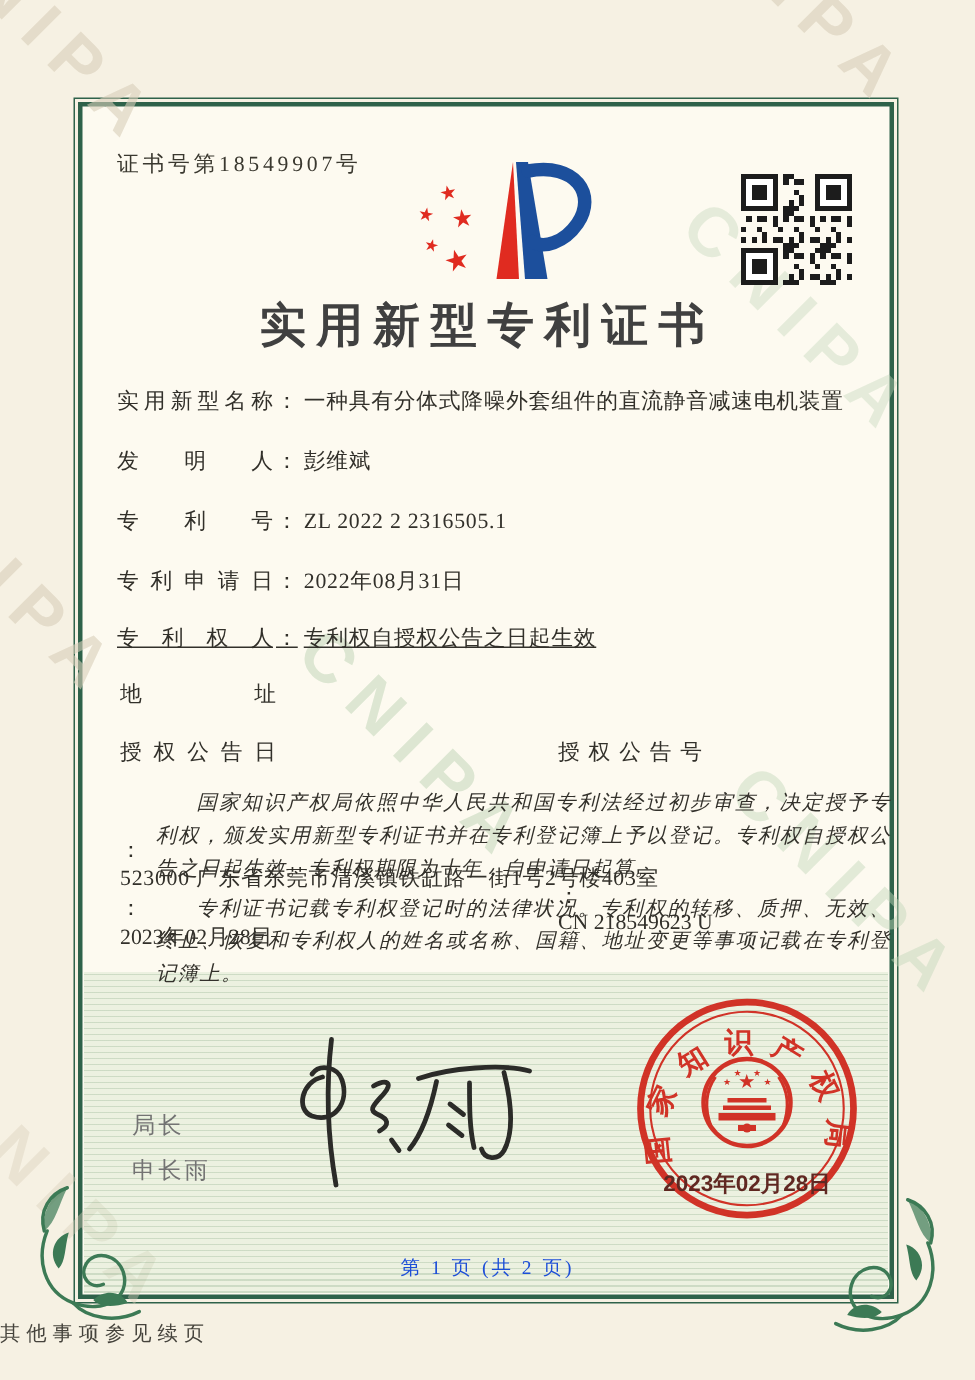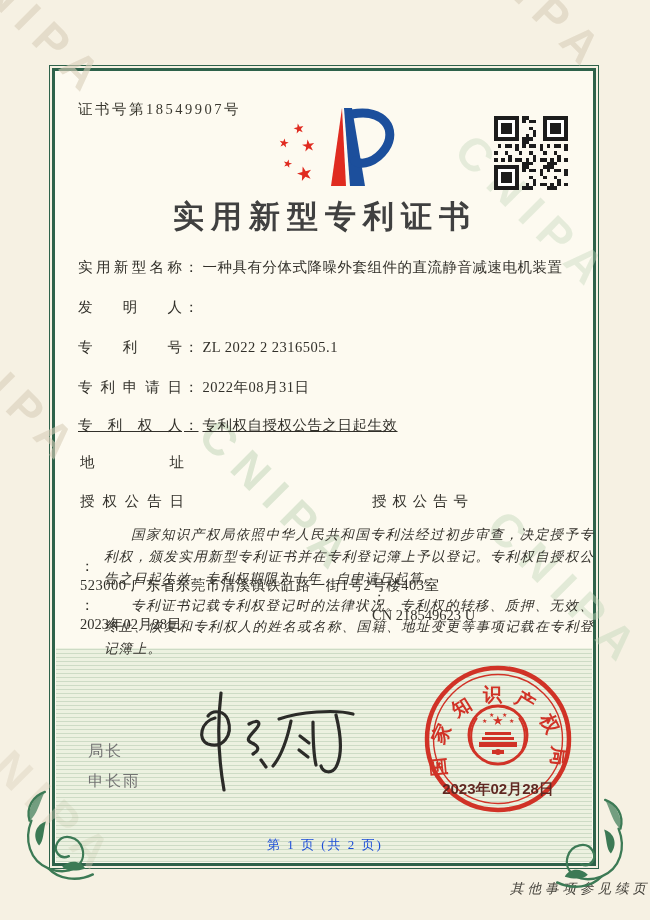--- a/index.html
+++ b/index.html
@@ -51,22 +51,22 @@
 
   .director{position:absolute;left:88px;top:736px;z-index:6;
             font-family:"Liberation Sans","DejaVu Sans",sans-serif;
             font-size:15.5px;color:#737373;line-height:1.95;letter-spacing:2px;}
   .sig{position:absolute;left:185px;top:688px;width:185px;height:110px;z-index:6;}
 
   .seal{position:absolute;left:422px;top:663px;width:152px;height:152px;z-index:7;}
 
   .pagefoot{position:absolute;left:0;right:0;top:836px;text-align:center;z-index:6;
             font-size:13px;color:#1d4ed8;letter-spacing:2px;}
-  .contnote{position:absolute;left:0;right:0;top:880px;text-align:right;z-index:2;
-            font-size:13.5px;font-style:italic;color:#45433c;letter-spacing:4px;}
+  .contnote{position:absolute;left:0;right:16px;top:880px;text-align:left;z-index:2;
+            font-size:13.5px;color:#45433c;letter-spacing:4px;}
 
   .orn{position:absolute;width:96px;height:96px;z-index:6;}
   .orn.bl{left:18px;top:788px;}
   .orn.br{left:536px;top:796px;transform:scaleX(-1);}
 </style>
 </head>
 <body>
 
 <div class="page">
 
@@ -229,20 +229,21 @@
     <div class="title">实用新型专利证书</div>
 
     <div class="row" style="top:258px;">
       <span class="flabel">实用新型名称</span>
         <span class="colon">：</span>
       <span class="fvalue">一种具有分体式降噪外套组件的直流静音减速电机装置</span>
     </div>
     <div class="row" style="top:298px;">
       <span class="flabel">发明人</span>
         <span class="colon">：</span>
+      <span class="fvalue">彭维斌</span>
     </div>
     <div class="row" style="top:338px;">
       <span class="flabel">专利号</span>
         <span class="colon">：</span>
       <span class="fvalue">ZL 2022 2 2316505.1</span>
     </div>
     <div class="row" style="top:378px;">
       <span class="flabel">专利申请日</span>
         <span class="colon">：</span>
       <span class="fvalue">2022年08月31日</span>

